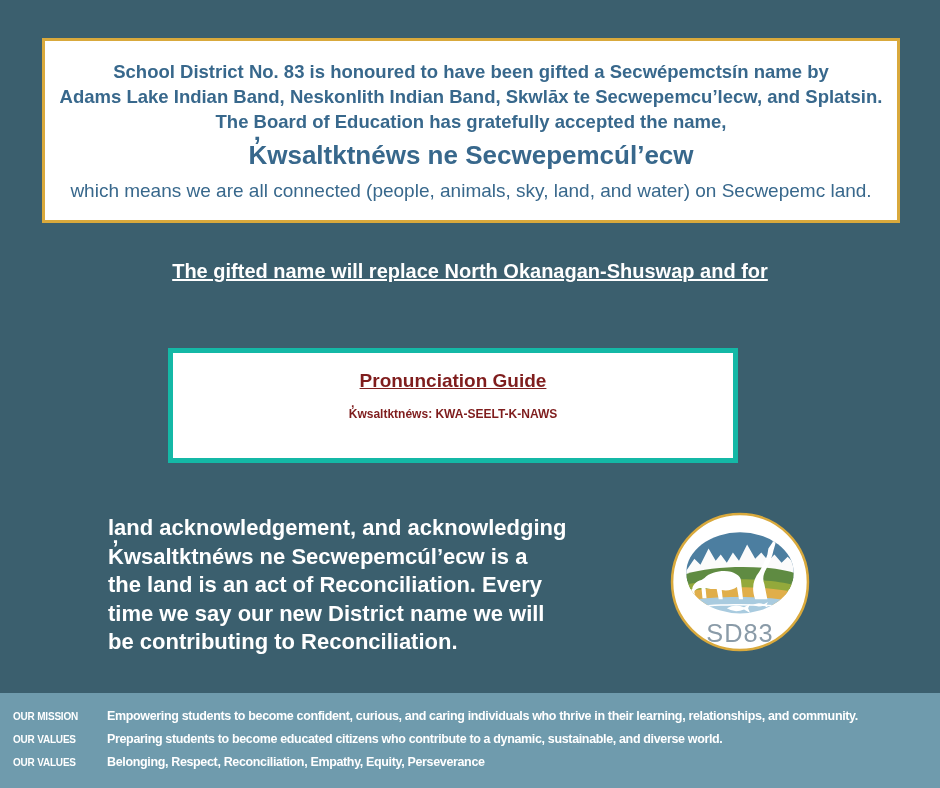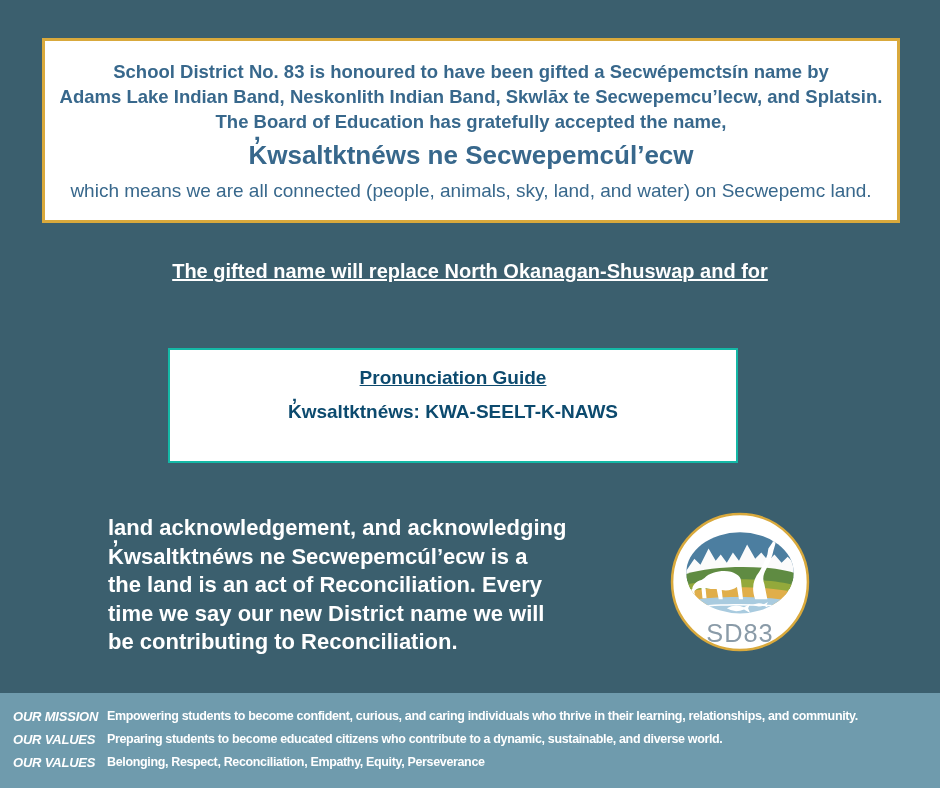--- a/index.html
+++ b/index.html
@@ -40,30 +40,30 @@
     text-align: center; color: #ffffff;
     font-size: 20px; font-weight: bold; line-height: 25px; text-decoration: underline;
   }
 
   
   .pron-box {
     position: absolute; left: 168px; top: 348px;
     width: 570px; height: 115px;
     box-sizing: border-box;
     background: #ffffff;
-    border: 2px solid #14b8a6;
-    text-align: center; color: #0c4a6e;
+    border: 5px solid #14b8a6;
+    text-align: center; color: #7f1d1d;
   }
   .pron-title {
     margin-top: 17px;
     font-size: 19px; font-weight: bold; text-decoration: underline;
   }
   .pron-lines {
     margin-top: 10px;
-    font-size: 19px; font-weight: bold; line-height: 25px;
+    font-size: 12px; font-weight: bold; line-height: 25px;
   }
 
   
   .land-ack {
     position: absolute; left: 108px; top: 514px; width: 470px;
     color: #ffffff; font-size: 22px; font-weight: bold; line-height: 28.5px;
     text-align: left; white-space: nowrap;
   }
 
   
@@ -74,21 +74,21 @@
   .footer-bar {
     position: absolute; left: 0; top: 693px; width: 940px; height: 95px;
     box-sizing: border-box;
     background: #6F9BAD;
     padding: 12px 10px 0 13px;
     color: #ffffff;
   }
   .footer-row { display: flex; line-height: 23px; }
   .footer-label {
     flex: 0 0 94px;
-    font-size: 13px; font-weight: bold; letter-spacing: -0.2px; font-style: italic;
+    font-size: 10px; font-weight: bold; letter-spacing: -0.2px;
   }
   .footer-text {
     font-size: 12.5px; font-weight: bold; letter-spacing: -0.35px; white-space: nowrap;
   }
 </style>
 </head>
 <body>
 
 <div class="canvas">
 

